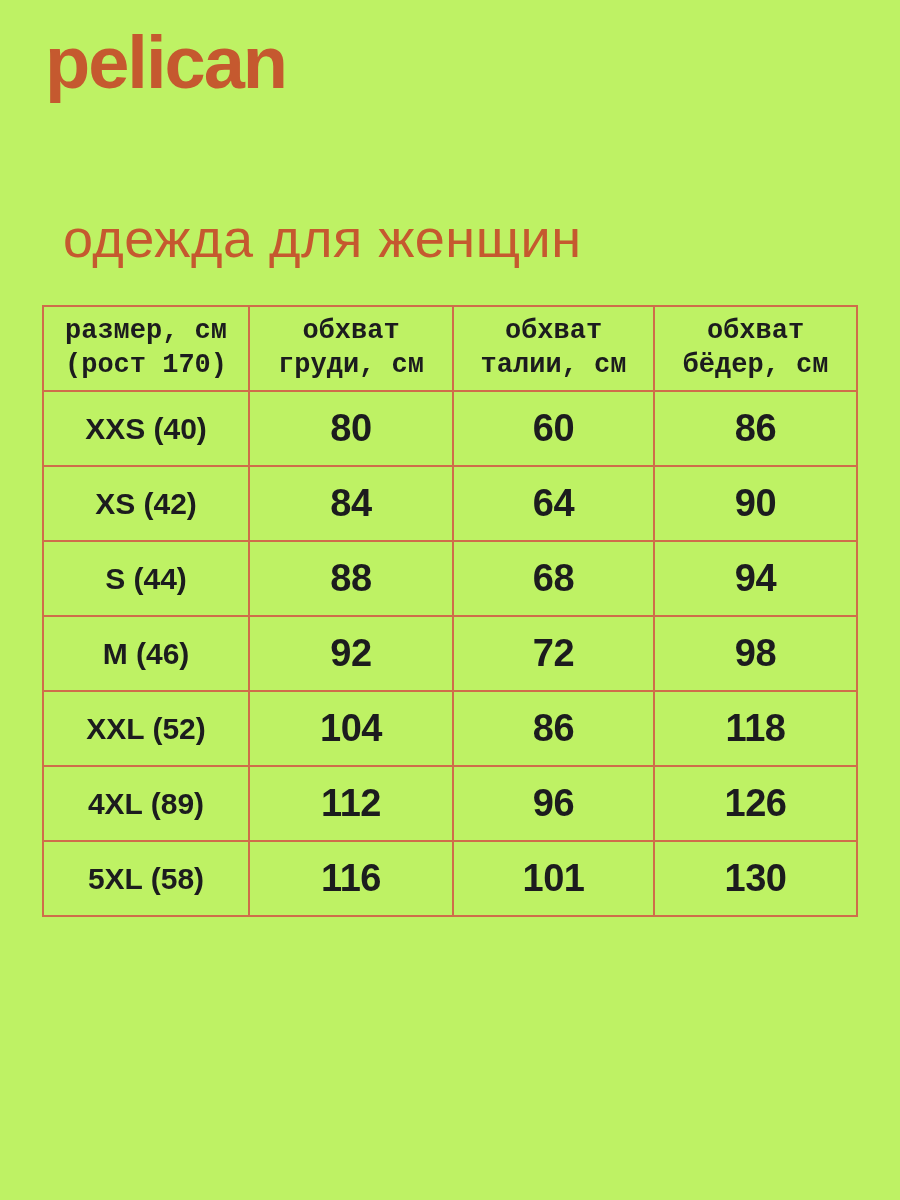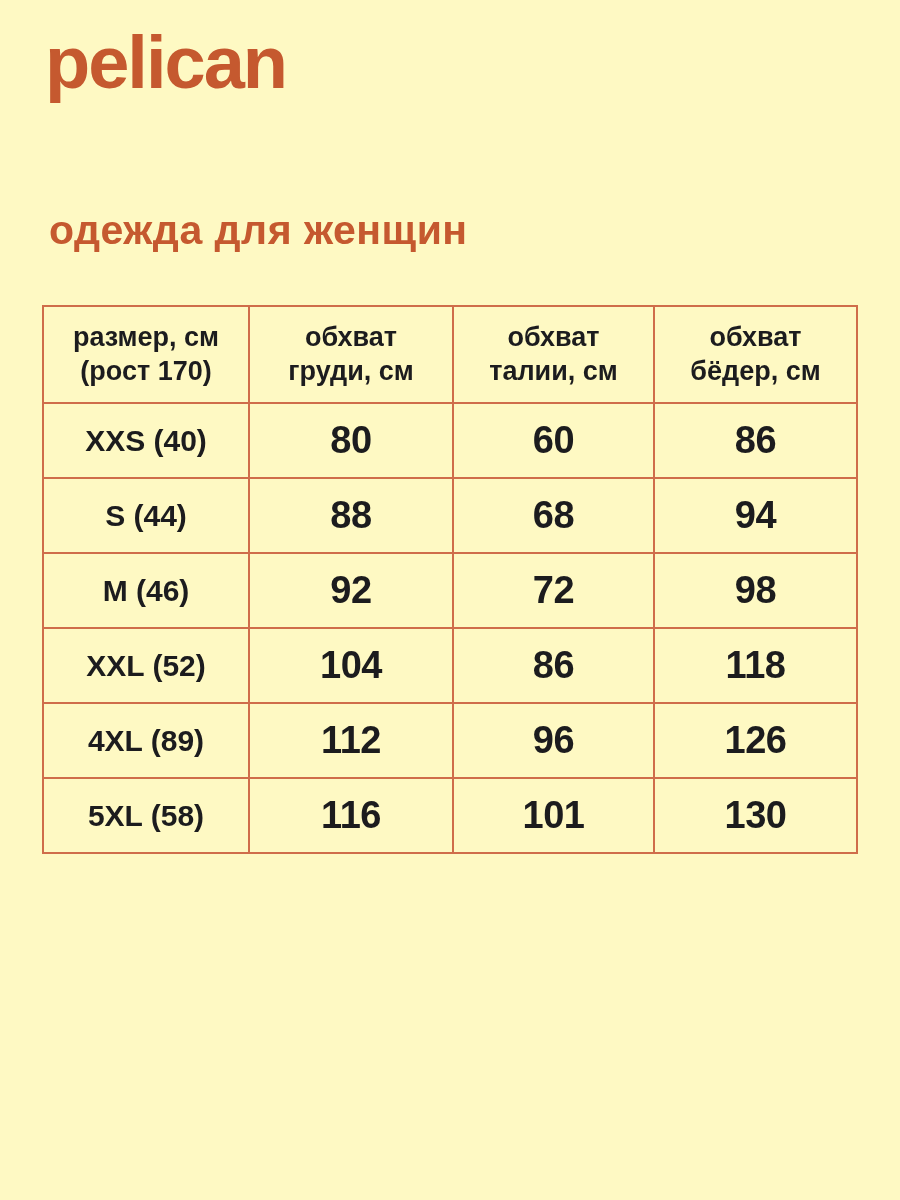--- a/index.html
+++ b/index.html
@@ -5,39 +5,39 @@
   html, body {
     margin: 0;
     padding: 0;
     background: #ffffff;
     font-family: "Liberation Sans", sans-serif;
   }
   .page {
     position: relative;
     width: 900px;
     height: 1200px;
-    background: #fef9c3;
+    background: #bef264;
     overflow: hidden;
   }
   .logo {
     position: absolute;
     left: 45px;
     top: 22px;
     font-size: 74px;
     font-weight: bold;
     letter-spacing: -2px;
     color: var(--accent, #C5592F);
     line-height: 1.1;
   }
   .page-title {
     position: absolute;
-    left: 49px;
+    left: 63px;
     top: 206px;
-    font-size: 41px;
-    font-weight: bold;
+    font-size: 54px;
+    font-weight: normal;
     color: var(--accent, #C5592F);
     letter-spacing: 0.5px;
     line-height: 1.2;
   }
   table.size-table {
     position: absolute;
     left: 42px;
     top: 305px;
     width: 814px;
     border-collapse: collapse;
@@ -47,21 +47,21 @@
   .size-table col.c2 { width: 204px; }
   .size-table col.c3 { width: 201px; }
   .size-table col.c4 { width: 203px; }
   .size-table th, .size-table td {
     border: 2px solid var(--table-border, #CF6D4A);
     text-align: center;
     vertical-align: middle;
     color: var(--text, #1C1C1E);
     padding: 0;
   }
-  .size-table thead tr { height: 97px; }
+  .size-table thead tr { height: 85px; font-family: Liberation Mono, monospace; }
   .size-table tbody tr { height: 75px; }
   .size-table th {
     font-size: 27px;
     font-weight: bold;
     line-height: 1.25;
     white-space: pre-line;
   }
   .size-table td {
     font-size: 30px;
     font-weight: bold;
@@ -101,20 +101,26 @@
       </tr>
     </thead>
     <tbody>
       <tr>
         <td>XXS (40)</td>
         <td class="num">80</td>
         <td class="num">60</td>
         <td class="num">86</td>
       </tr>
       <tr>
+        <td>XS (42)</td>
+        <td class="num">84</td>
+        <td class="num">64</td>
+        <td class="num">90</td>
+      </tr>
+      <tr>
         <td>S (44)</td>
         <td class="num">88</td>
         <td class="num">68</td>
         <td class="num">94</td>
       </tr>
       <tr>
         <td>M (46)</td>
         <td class="num">92</td>
         <td class="num">72</td>
         <td class="num">98</td>

